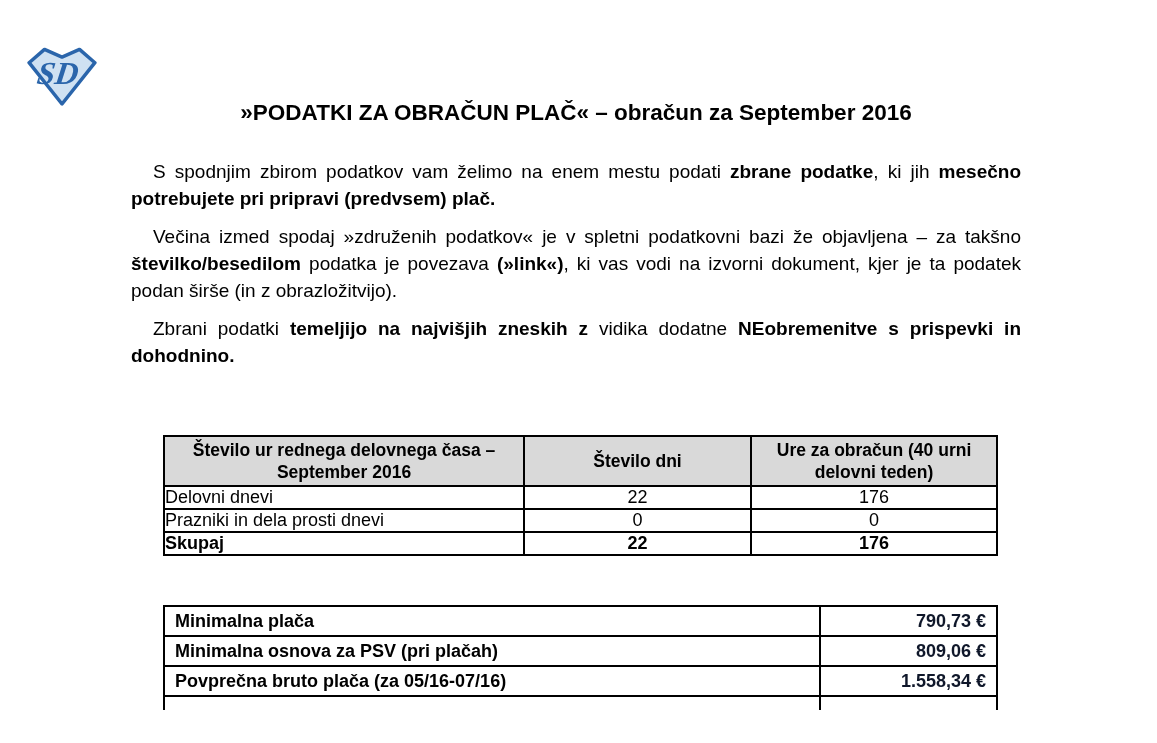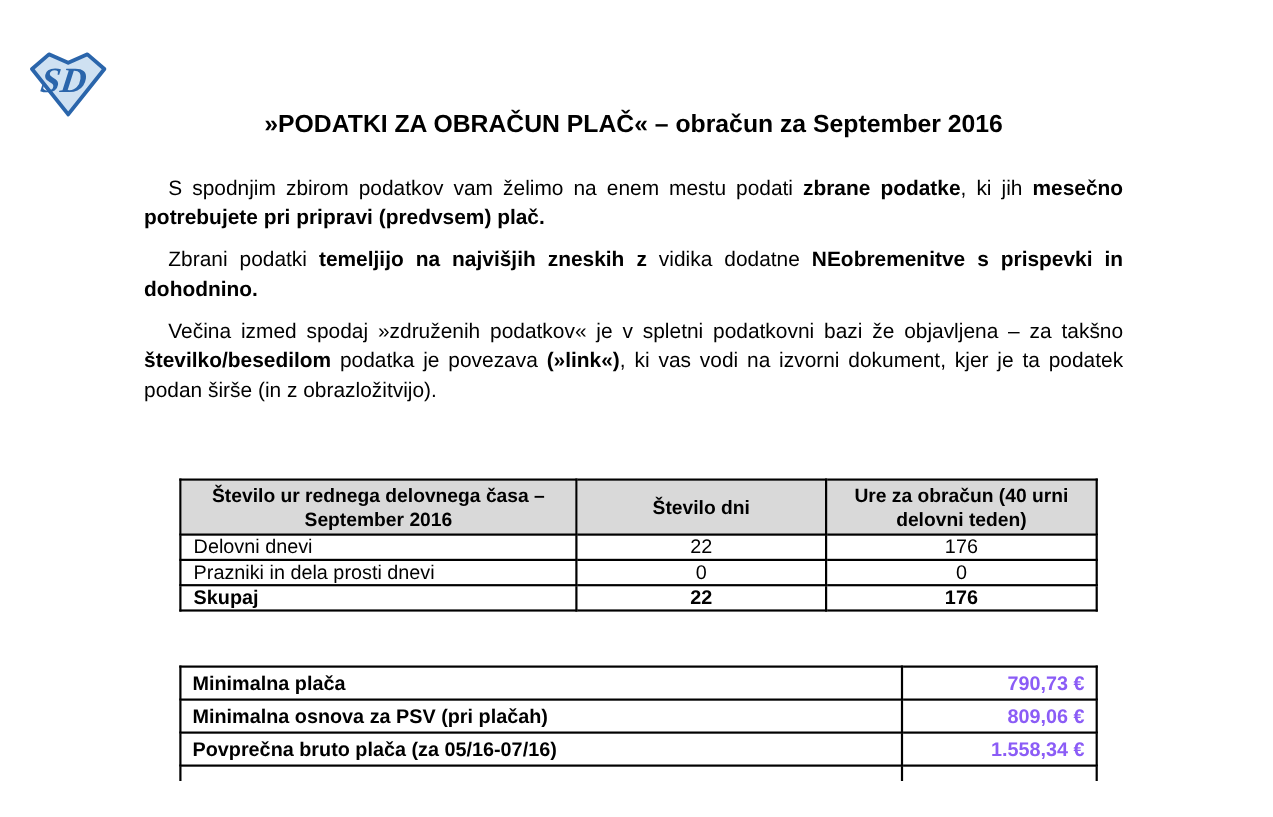--- a/index.html
+++ b/index.html
@@ -32,48 +32,48 @@
 
   table { position:absolute; left:163px; border-collapse:collapse; table-layout:fixed; }
   td, th { border:2px solid #000; overflow:hidden; }
 
   table.hours { top:435px; width:833px; }
   .hours th {
     background:#d9d9d9; font-size:17.5px; font-weight:bold;
     height:49px; text-align:center; vertical-align:middle;
     line-height:22px; padding:2px 8px;
   }
-  .hours td { height:15px; font-size:18px; vertical-align:middle; padding:0 11px; }
+  .hours td { height:15px; font-size:18px; vertical-align:middle; padding:0 0; }
   .hours td.num { text-align:center; }
   .hours tr.bold td { font-weight:bold; }
 
   table.amounts { top:605px; width:833px; }
   .amounts td { height:30px; font-size:18px; font-weight:bold; vertical-align:middle; padding:0 10px; }
   .amounts td.val { text-align:right; color:#1a1a8c; }
-  .amounts td.val a { color:#8b5cf6; text-decoration:none; cursor:pointer; }
+  .amounts td.val a { color:#0f172a; text-decoration:none; cursor:pointer; }
   .amounts tr.partial td { height:14px; border-bottom:none; }
 </style>
 </head>
 <body>
 
 <div class="page">
 
   <div class="logo">
     <svg viewBox="0 0 100 90" width="70" height="64">
       <polygon points="3,26 25,7 50,18 75,7 97,26 50,85" fill="#cfe1f2" stroke="#2a65ab" stroke-width="5" stroke-linejoin="round"></polygon>
       <text x="50" y="56" text-anchor="middle" font-family="Liberation Serif, serif" font-size="46" font-style="italic" font-weight="bold" fill="#2a65ab" transform="skewX(-8)">SD</text>
     </svg>
   </div>
 
   <h1 class="title">»PODATKI ZA OBRAČUN PLAČ« – obračun za September 2016</h1>
 
   <div class="intro" id="paragraphs">
       <p><span>S spodnjim zbirom podatkov vam želimo na enem mestu podati </span><b>zbrane podatke</b><span>, ki jih </span><b>mesečno potrebujete pri pripravi (predvsem) plač.</b></p>
+      <p><span>Večina izmed spodaj »združenih podatkov« je v spletni podatkovni bazi že objavljena – za takšno </span><b>številko/besedilom</b><span> podatka je povezava </span><b>(»link«)</b><span>, ki vas vodi na izvorni dokument, kjer je ta podatek podan širše (in z obrazložitvijo).</span></p>
       <p><span>Zbrani podatki </span><b>temeljijo na najvišjih zneskih z</b><span> vidika dodatne </span><b>NEobremenitve s prispevki in dohodnino.</b></p>
-      <p><span>Večina izmed spodaj »združenih podatkov« je v spletni podatkovni bazi že objavljena – za takšno </span><b>številko/besedilom</b><span> podatka je povezava </span><b>(»link«)</b><span>, ki vas vodi na izvorni dokument, kjer je ta podatek podan širše (in z obrazložitvijo).</span></p>
     </div>
 
 
   <table class="hours">
     <colgroup>
         <col style="width:360px">
         <col style="width:227px">
         <col style="width:246px">
       </colgroup>
     <thead>

